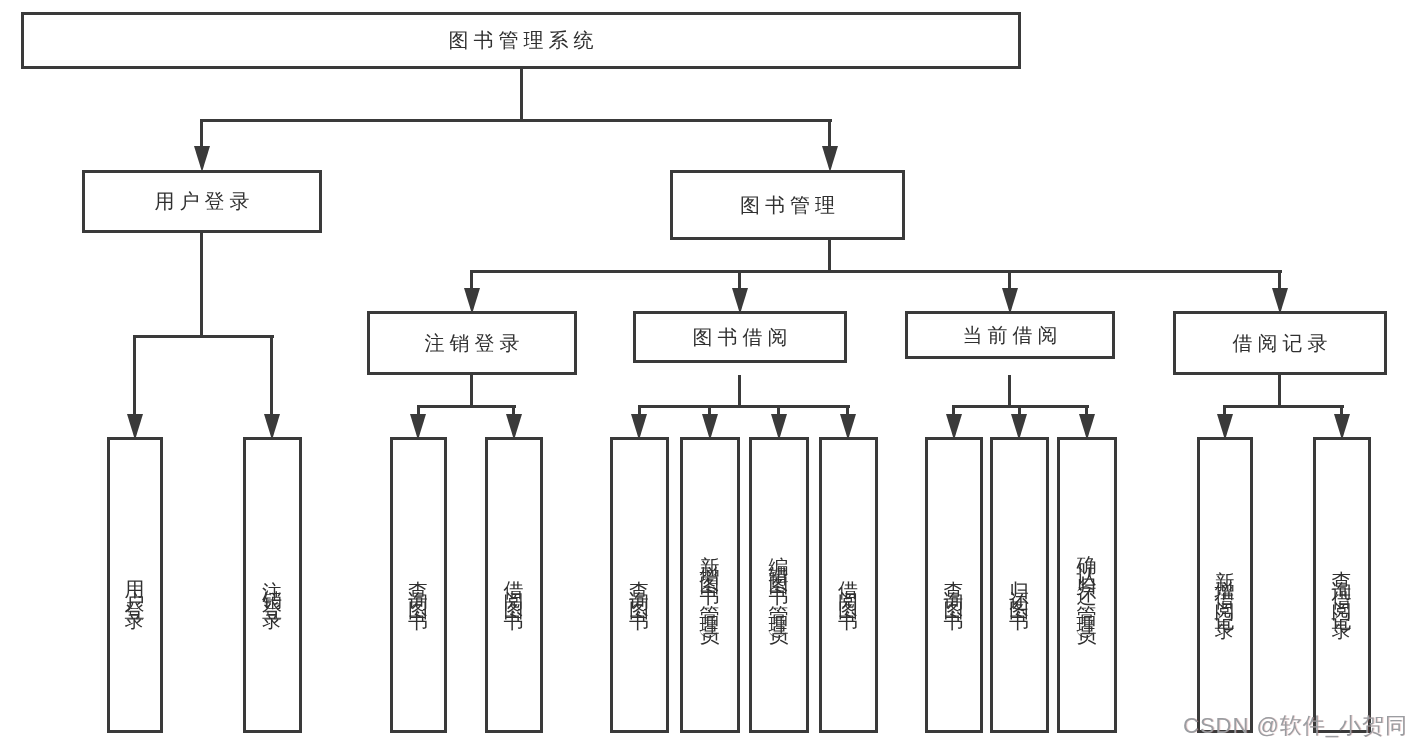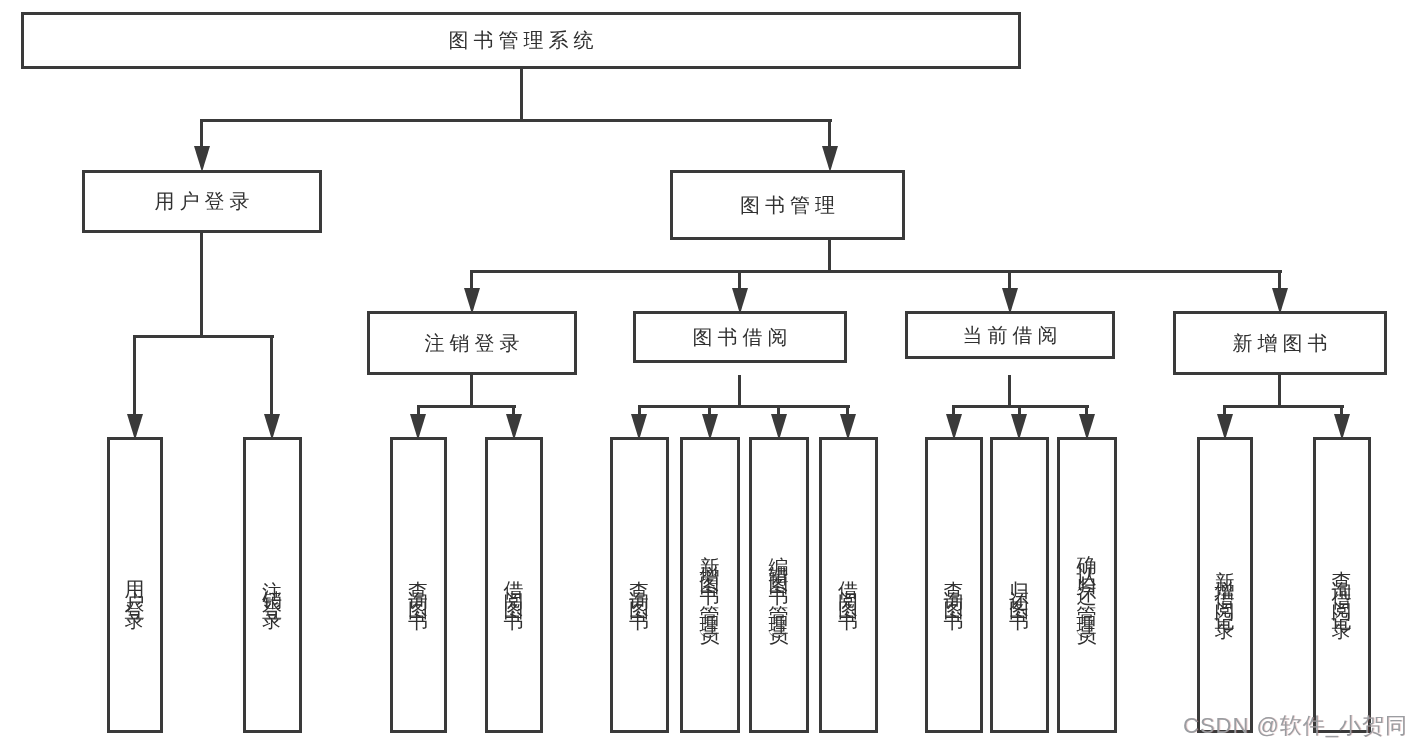--- a/index.html
+++ b/index.html
@@ -116,21 +116,21 @@
   <div class="node" style="left:367px;top:311px;width:210px;height:64px">
     <span class="hlabel">注销登录</span>
   </div>
   <div class="node" style="left:633px;top:311px;width:214px;height:52px">
     <span class="hlabel">图书借阅</span>
   </div>
   <div class="node" style="left:905px;top:311px;width:210px;height:48px">
     <span class="hlabel">当前借阅</span>
   </div>
   <div class="node" style="left:1173px;top:311px;width:214px;height:64px">
-    <span class="hlabel">新增图书</span>
+    <span class="hlabel">借阅记录</span>
   </div>
 
   <div class="node" style="left:107px;top:437px;width:56px;height:296px">
     <span class="vlabel">用户登录</span>
   </div>
   <div class="node" style="left:243px;top:437px;width:59px;height:296px">
     <span class="vlabel">注销登录</span>
   </div>
 
   <div class="node" style="left:390px;top:437px;width:57px;height:296px">

